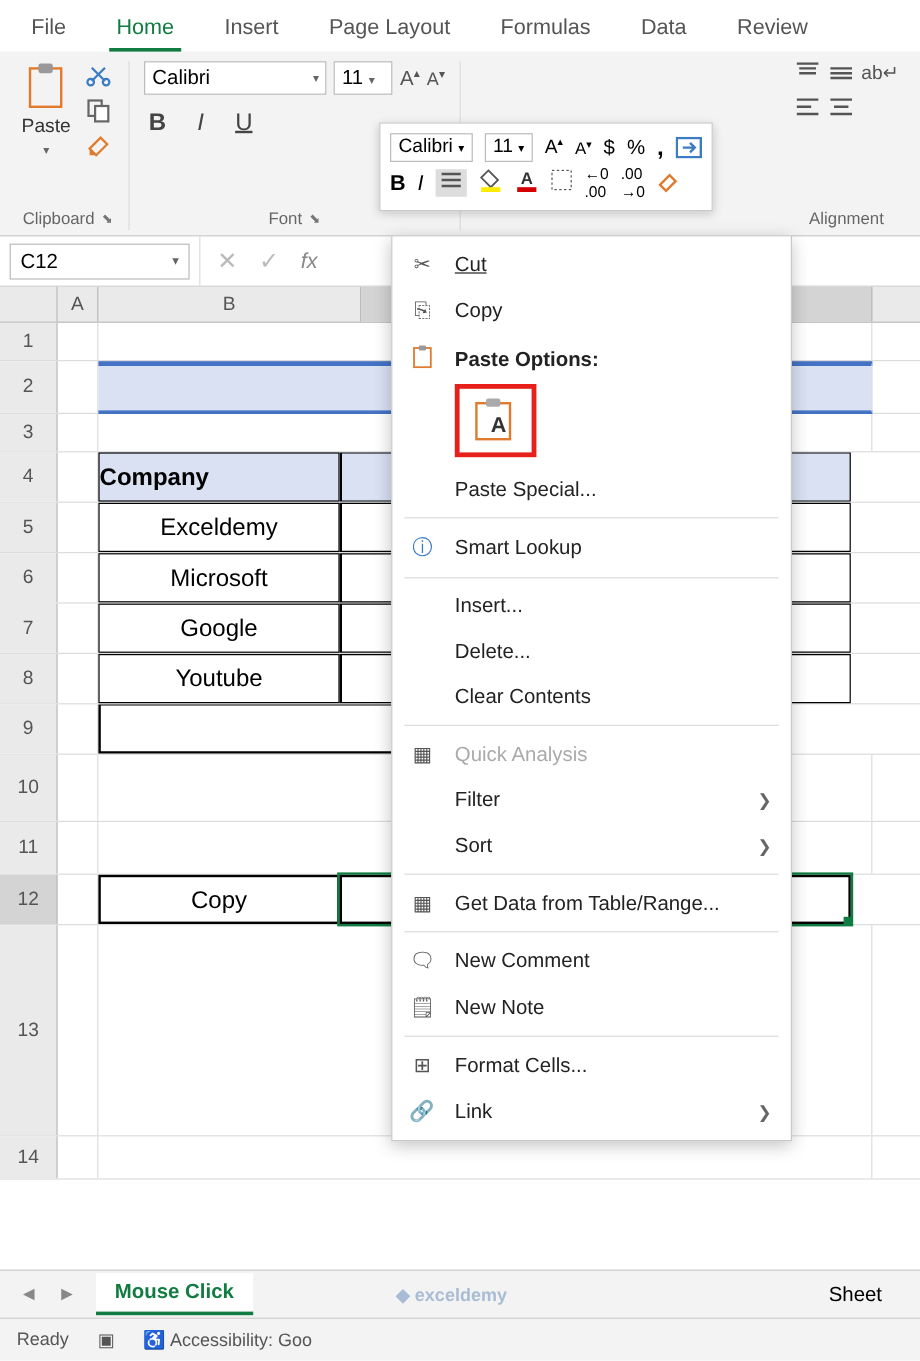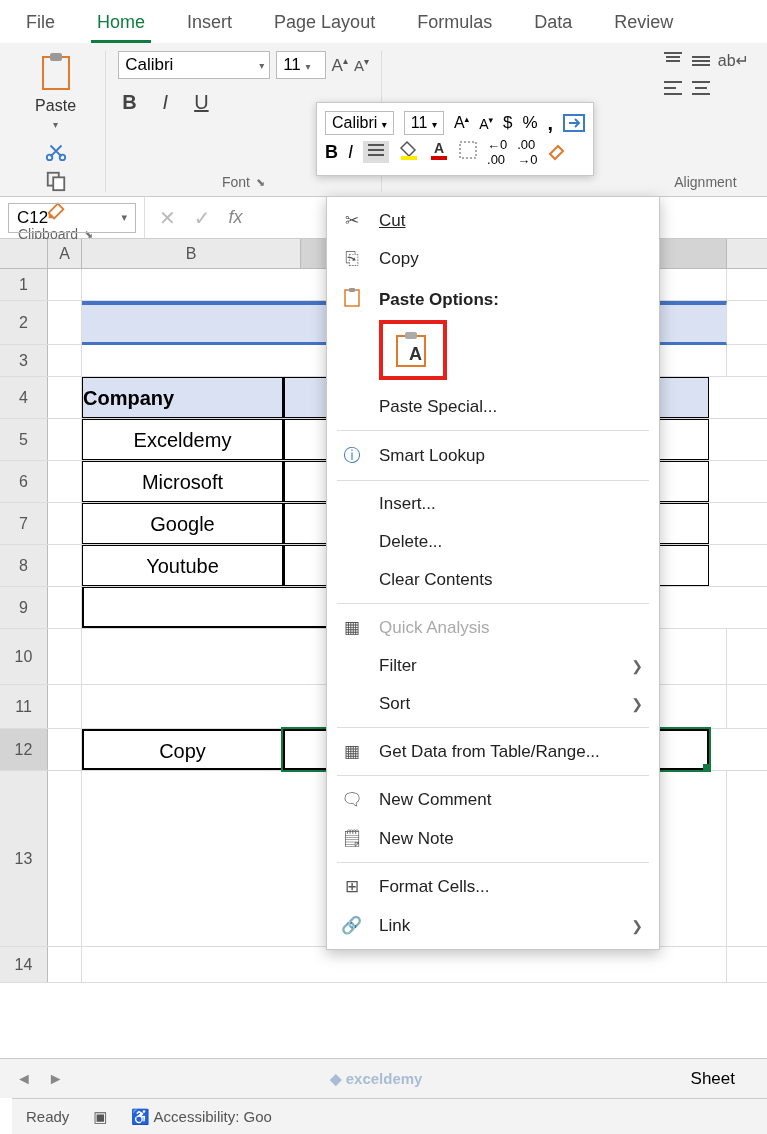--- a/index.html
+++ b/index.html
@@ -11,21 +11,21 @@
 .ribbon-tab.active { color: #107c41; position: relative; }
 .ribbon-tab.active::after { content:''; position:absolute; left:2px; right:2px; bottom:0; height:3px; background:#107c41; }
 
 
 .ribbon { background: #f3f3f3; border-bottom: 1px solid #ccc; padding: 8px 6px 4px; display:flex; height:154px; }
 .ribbon-group { padding: 0 12px; border-right:1px solid #ddd; display:flex; flex-direction:column; justify-content:space-between; align-items:center; }
 .ribbon-group:last-child { border-right:none; }
 .group-label { font-size:14px; color:#666; padding:4px 0 2px; display:flex; align-items:center; gap:6px; }
 .launcher { font-size:11px; color:#777; }
 
-.clipboard-area { display:flex; gap:10px;flex-direction:column; }
+.clipboard-area { display:flex; gap:10px; }
 .paste-big { display:flex; flex-direction:column; align-items:center; gap:4px; cursor:pointer; }
 .clipboard-icon-large { width:36px; height:42px; }
 .paste-label { font-size:16px; color:#333; }
 .side-btns { display:flex; flex-direction:column; gap:8px; align-items:center; }
 .tool-ico { width:26px; height:22px; cursor:pointer; }
 
 .font-row { display:flex; align-items:center; gap:6px; margin-bottom:10px;}
 .font-select { border:1px solid #bbb; background:#fff; padding:3px 18px 3px 6px; font-size:17px; position:relative; min-width:152px; }
 .size-select { border:1px solid #bbb; background:#fff; padding:3px 14px 3px 6px; font-size:17px; min-width:42px; }
 .sel-caret { position:absolute; right:5px; top:50%; transform:translateY(-50%); font-size:10px; color:#666; }
@@ -36,21 +36,21 @@
 .align-row { display:flex; gap:6px; }
 .align-ico { width:22px; height:18px; cursor:pointer; }
 
 
 .mini-toolbar { position:absolute; left:316px; top:102px; background:#fff; border:1px solid #c8c8c8; box-shadow:0 2px 8px rgba(0,0,0,.2); padding:6px 8px; z-index:5; }
 .mini-row { display:flex; align-items:center; gap:10px; margin:2px 0;}
 .mini-sel { border:1px solid #bbb; padding:2px 6px; font-size:16px; }
 
 
 .formula-bar { display:flex; align-items:center; height:42px; border-bottom:1px solid #ccc; }
-.name-box { width:128px; border:1px solid #bbb; margin:15px 8px; padding:4px 8px; font-size:17px; display:flex; justify-content:space-between; align-items:center; }
+.name-box { width:150px; border:1px solid #bbb; margin:15px 8px; padding:4px 8px; font-size:17px; display:flex; justify-content:space-between; align-items:center; }
 .fx-area { display:flex; align-items:center; gap:18px; padding:0 14px; border-left:1px solid #ddd; height:100%; }
 .fx-btn { color:#888; font-size:18px; font-style:italic; }
 
 
 .grid { position:relative; }
 .col-headers { display:flex; background:#eaeaea; border-bottom:1px solid #bbb; height:30px; }
 .col-headers .corner { width:48px; border-right:1px solid #bbb; }
 .col-headers .col { text-align:center; font-size:16px; color:#555; border-right:1px solid #bbb; line-height:30px; }
 .row { display:flex; border-bottom:1px solid #dcdcdc; }
 .row-hdr { width:48px; background:#eaeaea; text-align:center; color:#555; font-size:16px; border-right:1px solid #bbb; display:flex; align-items:center; justify-content:center; }
@@ -73,21 +73,21 @@
 .paste-opt-ico { width:40px; height:40px; }
 .underline-letter { text-decoration: underline; }
 
 
 .sheet-area { position:absolute; bottom:36px; left:0; right:0; height:40px; background:#f3f3f3; border-top:1px solid #ccc; display:flex; align-items:center; padding:0 16px; gap:16px; }
 .nav-arrows { color:#888; font-size:16px; display:flex; gap:16px; }
 .sheet-tab { padding:6px 16px; font-size:17px; }
 .sheet-tab.active { background:#fff; color:#107c41; font-weight:600; border-bottom:3px solid #107c41; }
 
 
-.status-bar { position:absolute; bottom:0; left:12px; right:0; height:36px; background:#f3f3f3; border-top:1px solid #ccc; display:flex; align-items:center; padding:16px 14px; gap:24px; font-size:15px; color:#555; }
+.status-bar { position:absolute; bottom:0; left:0; right:0; height:36px; background:#f3f3f3; border-top:1px solid #ccc; display:flex; align-items:center; padding:16px 14px; gap:24px; font-size:15px; color:#555; }
 
 
 .watermark { position:absolute; left:330px; bottom:46px; font-size:15px; color:#8aa6c9; font-weight:bold; opacity:.7; z-index:10;}
 </style>
 </head>
 <body>
 
 <div class="ribbon-tabs">
   <div class="ribbon-tab">File</div>
   <div class="ribbon-tab active">Home</div>
@@ -404,20 +404,21 @@
       <span>Link</span>
       <span class="arrow">❯</span>
     </div>
 </div>
 
 <div class="sheet-area">
   <div class="nav-arrows">
     <span>◄</span>
     <span>►</span>
   </div>
+  <div class="sheet-tab active">Mouse Click</div>
   <div class="sheet-tab" style="margin-left:auto">Sheet</div>
 </div>
 
 <div class="status-bar">
   <span>Ready</span>
   <span>▣</span>
   <span>♿ <span>Accessibility: Goo</span></span>
 </div>
 
 <div class="watermark">◆ <span>exceldemy</span></div>

